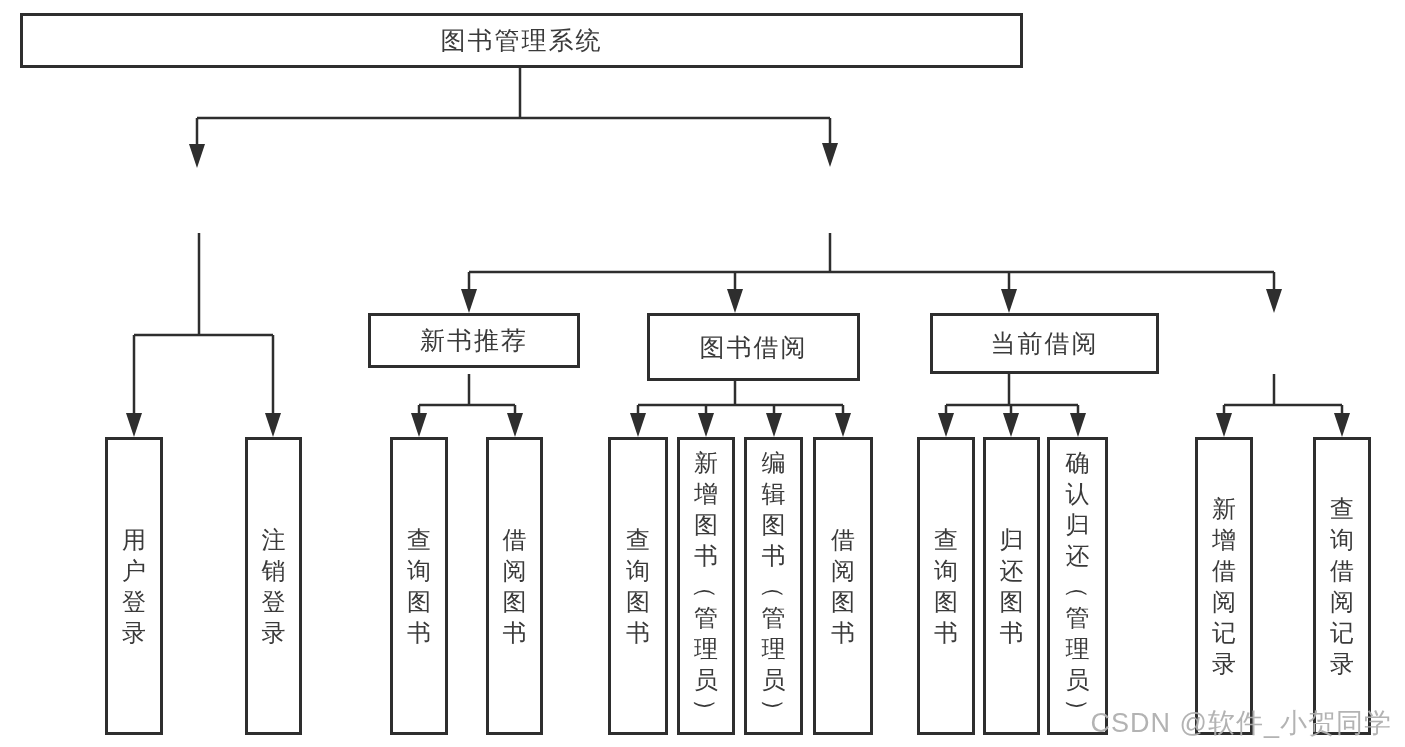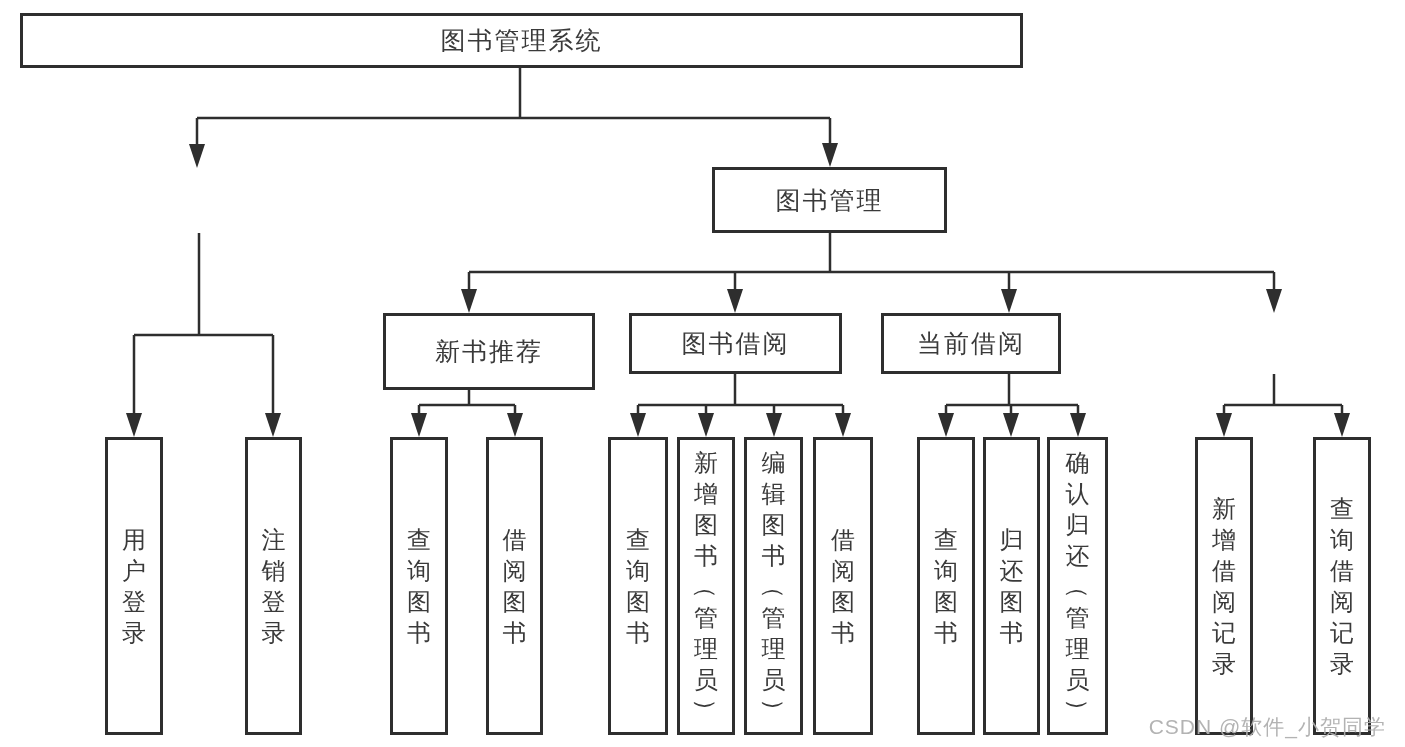--- a/index.html
+++ b/index.html
@@ -44,23 +44,23 @@
     justify-content: center;
     height: 100%;
     font-size: 24px;
     line-height: 31px;
     color: #3a3a3a;
   }
   .vlabel span { display: block; height: 31px; }
   .vlabel .rot { transform: rotate(90deg); }
   #watermark {
     position: absolute;
-    right: 19px;
+    right: 13px;
     bottom: 6px;
-    font-size: 21px;
+    font-size: 27px;
     color: rgba(175,175,175,0.95);
     letter-spacing: 1px;
     z-index: 5;
     white-space: nowrap;
   }
 </style>
 </head>
 <body>
 
 <div id="canvas">
@@ -139,31 +139,28 @@
       <polygon points="1070,413 1086,413 1078,437"></polygon>
       <polygon points="1216,413 1232,413 1224,437"></polygon>
       <polygon points="1334,413 1350,413 1342,437"></polygon>
     </g>
   </svg>
 
   <div class="node" style="left:20px;top:13px;width:1003px;height:55px">
     <span class="hlabel">图书管理系统</span>
   </div>
 
-  <div class="node" style="left:712px;top:167px;width:235px;height:66px">
-    <span class="hlabel">图书管理</span>
-  </div>
-
-  <div class="node" style="left:383px;top:313px;width:212px;height:77px">
+
+  <div class="node" style="left:368px;top:313px;width:212px;height:55px">
     <span class="hlabel">新书推荐</span>
   </div>
-  <div class="node" style="left:629px;top:313px;width:213px;height:61px">
+  <div class="node" style="left:647px;top:313px;width:213px;height:68px">
     <span class="hlabel">图书借阅</span>
   </div>
-  <div class="node" style="left:881px;top:313px;width:180px;height:61px">
+  <div class="node" style="left:930px;top:313px;width:229px;height:61px">
     <span class="hlabel">当前借阅</span>
   </div>
 
   <div class="node vbox" style="left:105px;top:437px;width:58px;height:298px">
     <span class="vlabel">
         <span>用</span>
         <span>户</span>
         <span>登</span>
         <span>录</span>
       </span>

